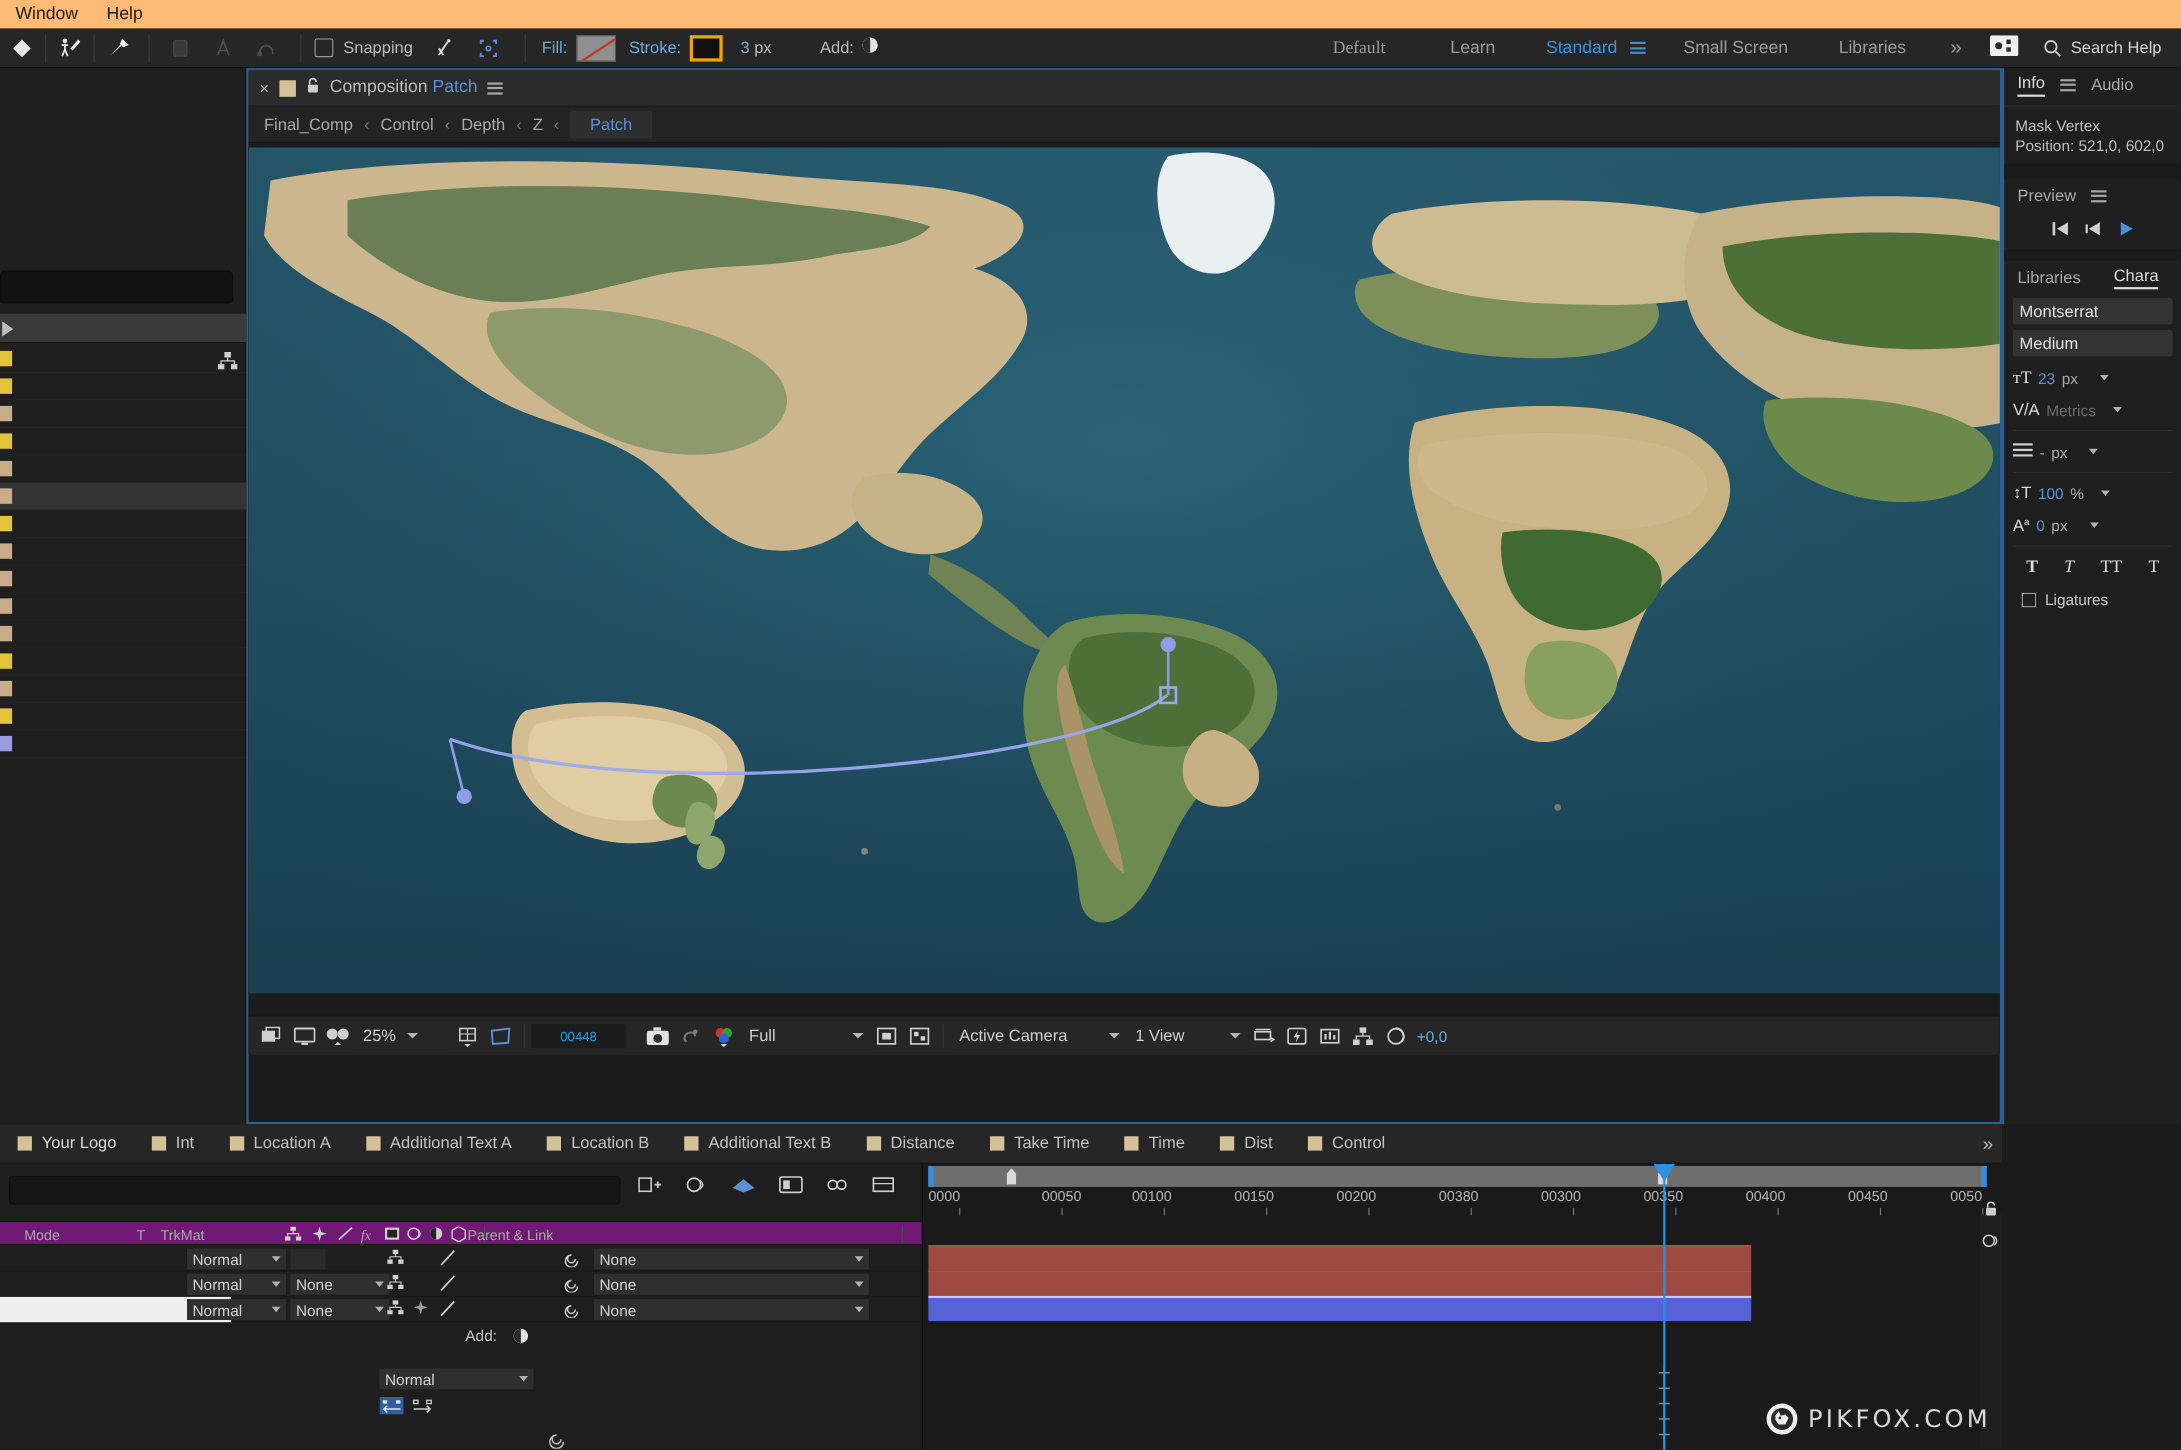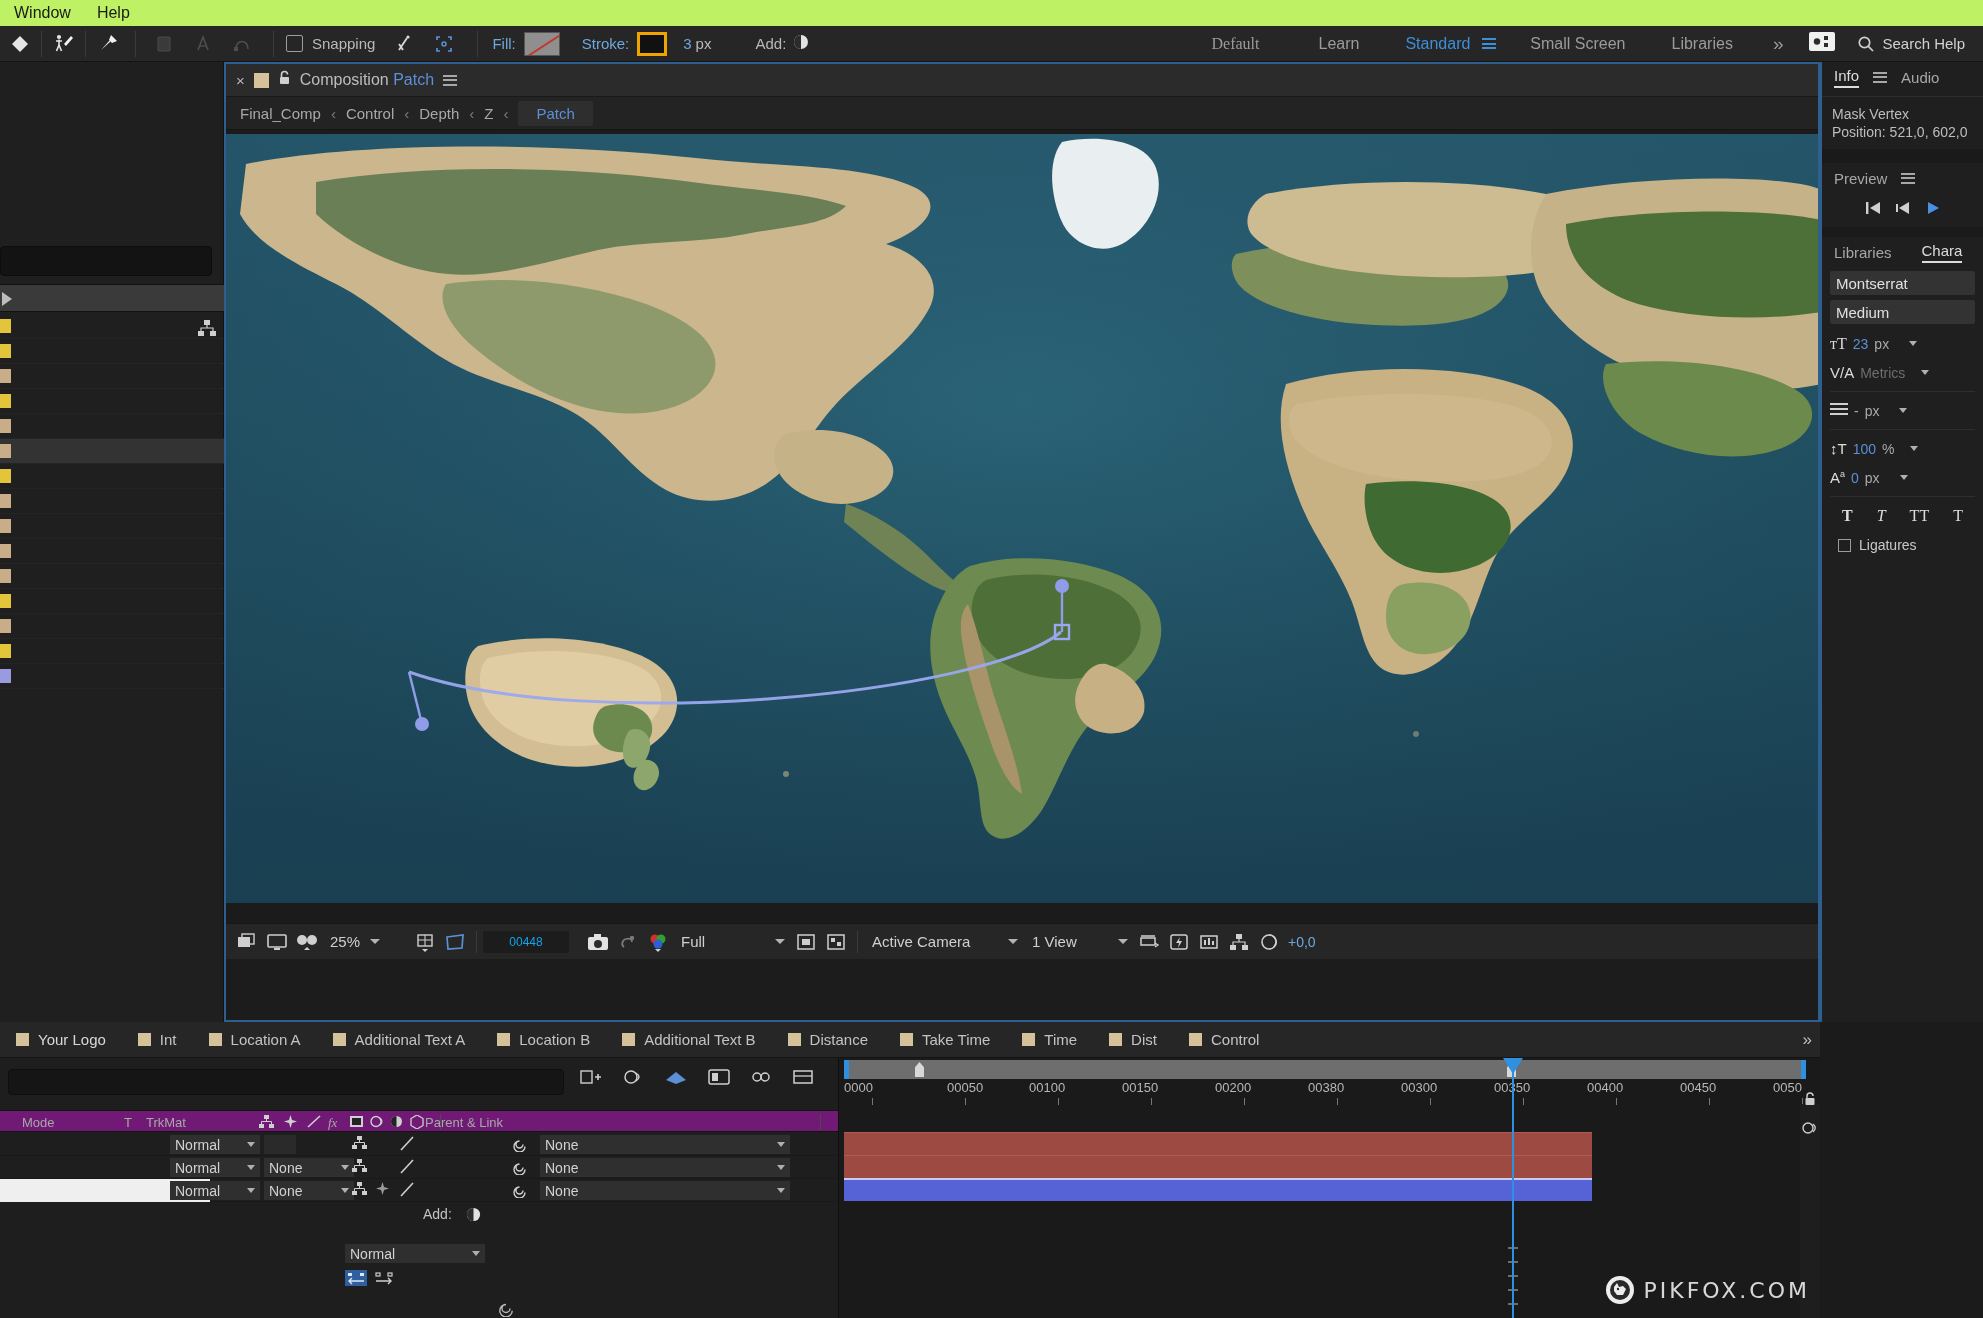--- a/index.html
+++ b/index.html
@@ -7,21 +7,21 @@
   body {
     font-family: "Liberation Sans", sans-serif;
     background:#1e1e1e; color:#c8c8c8; font-size:16px;
     -webkit-font-smoothing:antialiased;
   }
   .app { position:relative; width:1983px; height:1318px; background:#1b1b1b; }
 
   
   .menubar{
     position:absolute; left:0; top:0; width:1983px; height:26px;
-    background:#bef264; display:flex; align-items:center; gap:26px; padding-left:14px;
+    background:#fdba74; display:flex; align-items:center; gap:26px; padding-left:14px;
   }
   .menubar .mi{ color:#1a1a1a; font-size:16px; line-height:26px; }
 
   
   .toolbar{
     position:absolute; left:0; top:26px; width:1983px; height:36px;
     background:#262626; display:flex; align-items:center;
     border-bottom:1px solid #141414;
   }
   .tb-group{ display:flex; align-items:center; height:36px; }
@@ -302,21 +302,21 @@
     <div class="tb-btn">
       <svg width="22" height="22" viewBox="0 0 22 22">
         <path d="M4 7 V4 H7 M15 4 H18 V7 M18 15 V18 H15 M7 18 H4 V15" stroke="#5b8fd6" stroke-width="1.7" fill="none"></path>
         <circle cx="11" cy="11" r="2" fill="none" stroke="#5b8fd6" stroke-width="1.5"></circle>
       </svg>
     </div>
     <div class="tb-sep" style="margin:0 14px;"></div>
 
     <span class="tb-blue">Fill:</span>
     <div class="swatch-fill" style="margin-left:8px;"></div>
-    <span class="tb-blue" style="margin-left:22px;text-align:center;">Stroke:</span>
+    <span class="tb-blue" style="margin-left:12px;text-align:center;">Stroke:</span>
     <div class="swatch-stroke" style="margin-left:8px;"></div>
     <span class="tb-blue" style="margin-left:16px;">3</span>
     <span class="tb-label" style="margin-left:4px;">px</span>
 
     <span class="tb-label" style="margin-left:44px;">Add:</span>
     <div style="margin-left:7px;">
       <svg width="16" height="16" viewBox="0 0 16 16">
           <circle cx="8" cy="8" r="7" fill="#e2e2e2"></circle>
           <path d="M8 1 A7 7 0 0 0 8 15 Z" fill="#2b2b2b"></path>
         </svg>

